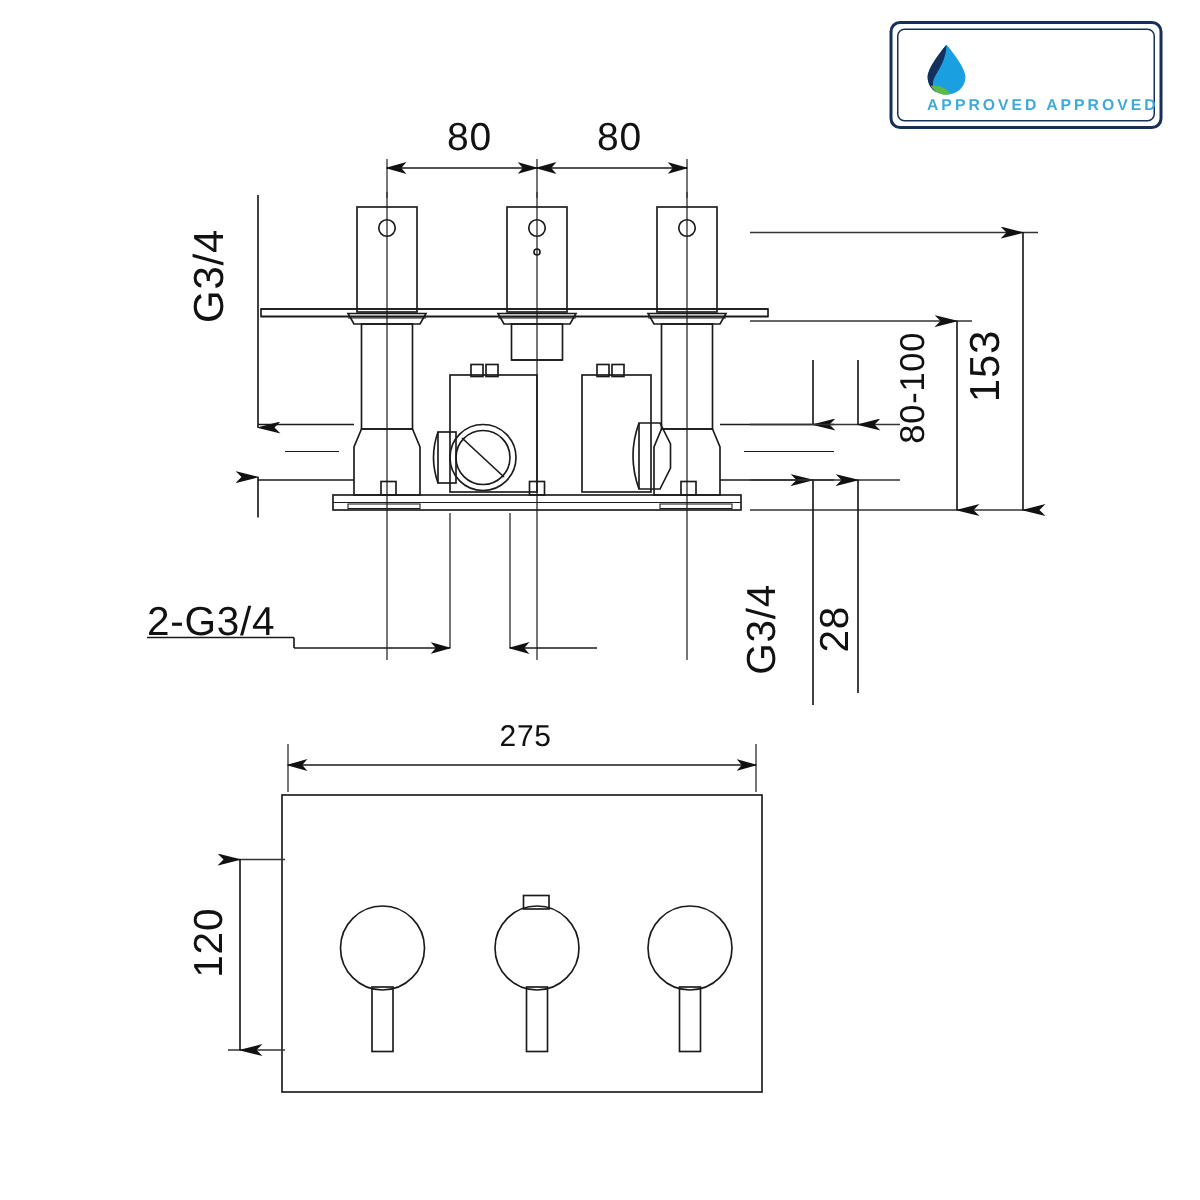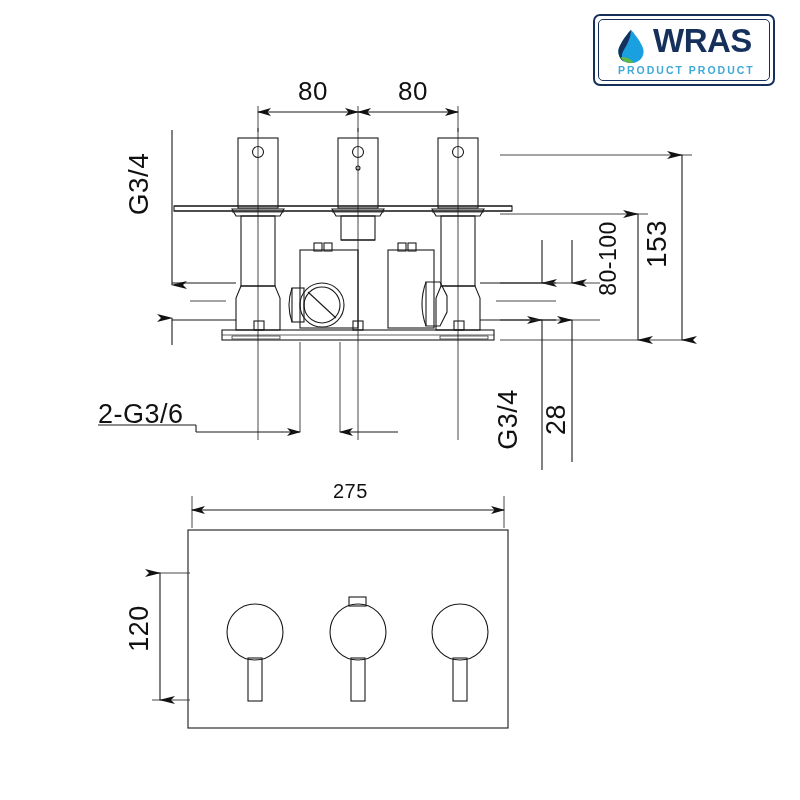--- a/index.html
+++ b/index.html
@@ -228,21 +228,21 @@
 
   </g>
 </svg>
 
 <div class="dimtext" style="left:298px;top:76px;font-size:26px;">80</div>
 
 <div class="dimtext" style="left:398px;top:76px;font-size:26px;">80</div>
 
 <div class="dimtext vert" style="left:108px;top:168px;font-size:28px;transform:rotate(-90deg);">G3/4</div>
 
-<div class="dimtext" style="left:98px;top:399px;font-size:27px;">2-G3/6</div>
+<div class="dimtext" style="left:98px;top:399px;font-size:27px;">2-G3/4</div>
 
 <div class="dimtext vert" style="left:633px;top:228px;font-size:28px;transform:rotate(-90deg);">153</div>
 
 <div class="dimtext vert" style="left:571px;top:245px;font-size:23px;transform:rotate(-90deg);">80-100</div>
 
 <div class="dimtext vert" style="left:478px;top:404px;font-size:27px;transform:rotate(-90deg);">G3/4</div>
 
 <div class="dimtext vert" style="left:541px;top:404px;font-size:27px;transform:rotate(-90deg);">28</div>
 
 <div class="dimtext" style="left:333px;top:480px;font-size:20px;">275</div>
@@ -251,15 +251,14 @@
 
 <div id="wras">
   <div id="wras-inner"></div>
 
   <svg id="wras-drop" viewBox="0 0 40 40" xmlns="http://www.w3.org/2000/svg">
     <path d="M20,2 C20,2 6,18 6,26 C6,33.7 12.3,39 20,39 C27.7,39 34,33.7 34,26 C34,18 20,2 20,2 Z" fill="#1a9fe0"></path>
     <path d="M20,2 C20,2 6,18 6,26 C6,31 8.6,35.3 12.6,37.6 C10,34.6 9,30.5 11,26.5 C13.5,21.3 20,13 20,2 Z" fill="#16305c"></path>
     <path d="M8.4,32.5 C11.2,37.5 17.2,40.2 23,38.3 C19.5,33.8 13.4,31.4 8.4,32.5 Z" fill="#5cb947"></path>
   </svg>
 
-  <div id="wras-word">WRAS</div>
-  <div id="wras-sub">PRODUCT PRODUCT</div>
+  <div id="wras-sub">APPROVED APPROVED</div>
 </div>
 
 </body></html>

